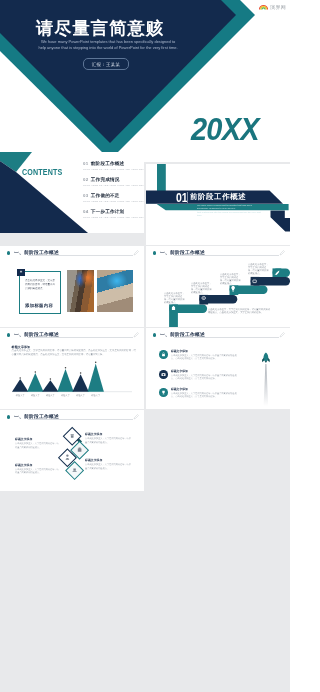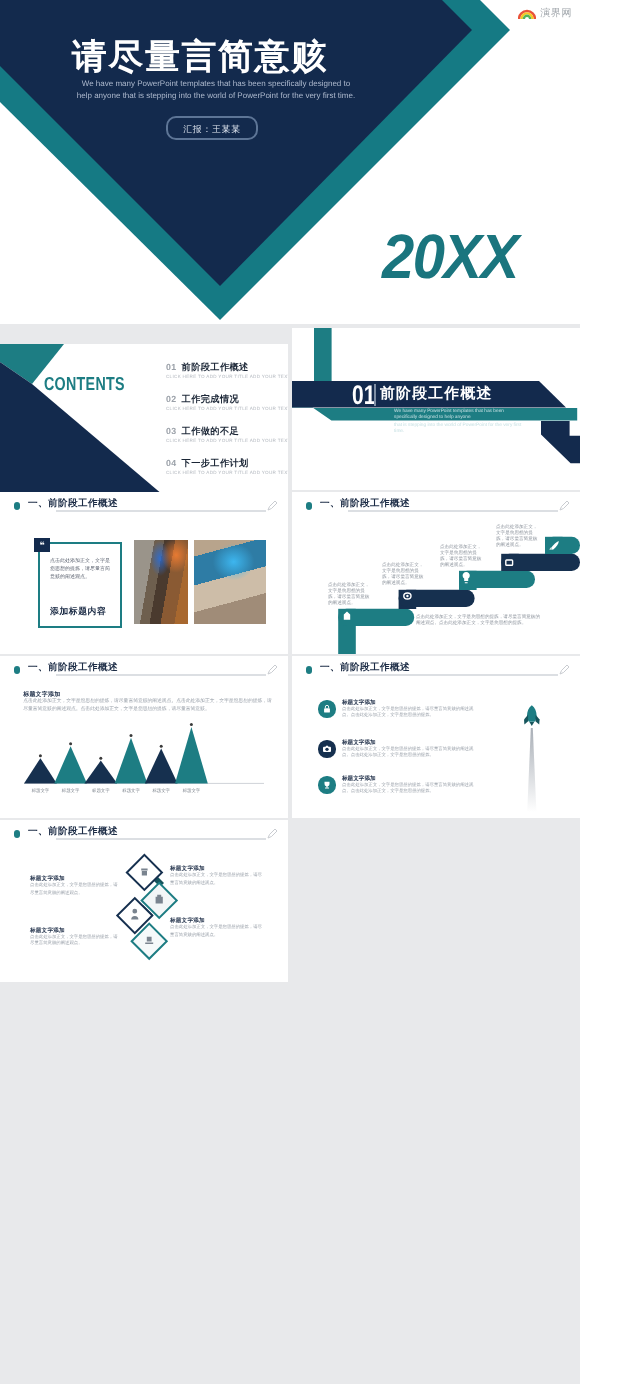--- a/index.html
+++ b/index.html
@@ -90,21 +90,21 @@
     <div class="wm">
       <svg width="9" height="7" viewBox="0 0 18 14">
         <path d="M1,13 A8,8 0 0 1 17,13" fill="none" stroke="#e8492f" stroke-width="2.4"></path>
         <path d="M3.4,13 A5.6,5.6 0 0 1 14.6,13" fill="none" stroke="#f5c518" stroke-width="2.4"></path>
         <path d="M5.8,13 A3.2,3.2 0 0 1 12.2,13" fill="none" stroke="#4caf50" stroke-width="2.4"></path>
       </svg>
       <span class="wm-t">演界网</span>
     </div>
   </div>
 
-  <div class="slide s l" id="toc" style="top:172px">
+  <div class="slide s l" id="toc" style="top:152px">
     <svg class="sv" viewBox="0 0 144 81" preserveAspectRatio="none">
       <polygon points="0,0 32,0 16,20 0,9" fill="#1d7d83"></polygon>
       <polygon points="0,52 22,80 0,80" fill="#1d7d83"></polygon>
       <polygon points="0,9 16,20 88,81 0,81" fill="#132A4D"></polygon>
     </svg>
     <div class="toc-title">CONTENTS</div>
     <div class="toc-item" style="top:9px">
       <div class="toc-h"><i>01</i><span>前阶段工作概述</span></div>
       <div class="toc-p">CLICK HERE TO ADD YOUR TITLE ADD YOUR TEXT</div>
     </div>

